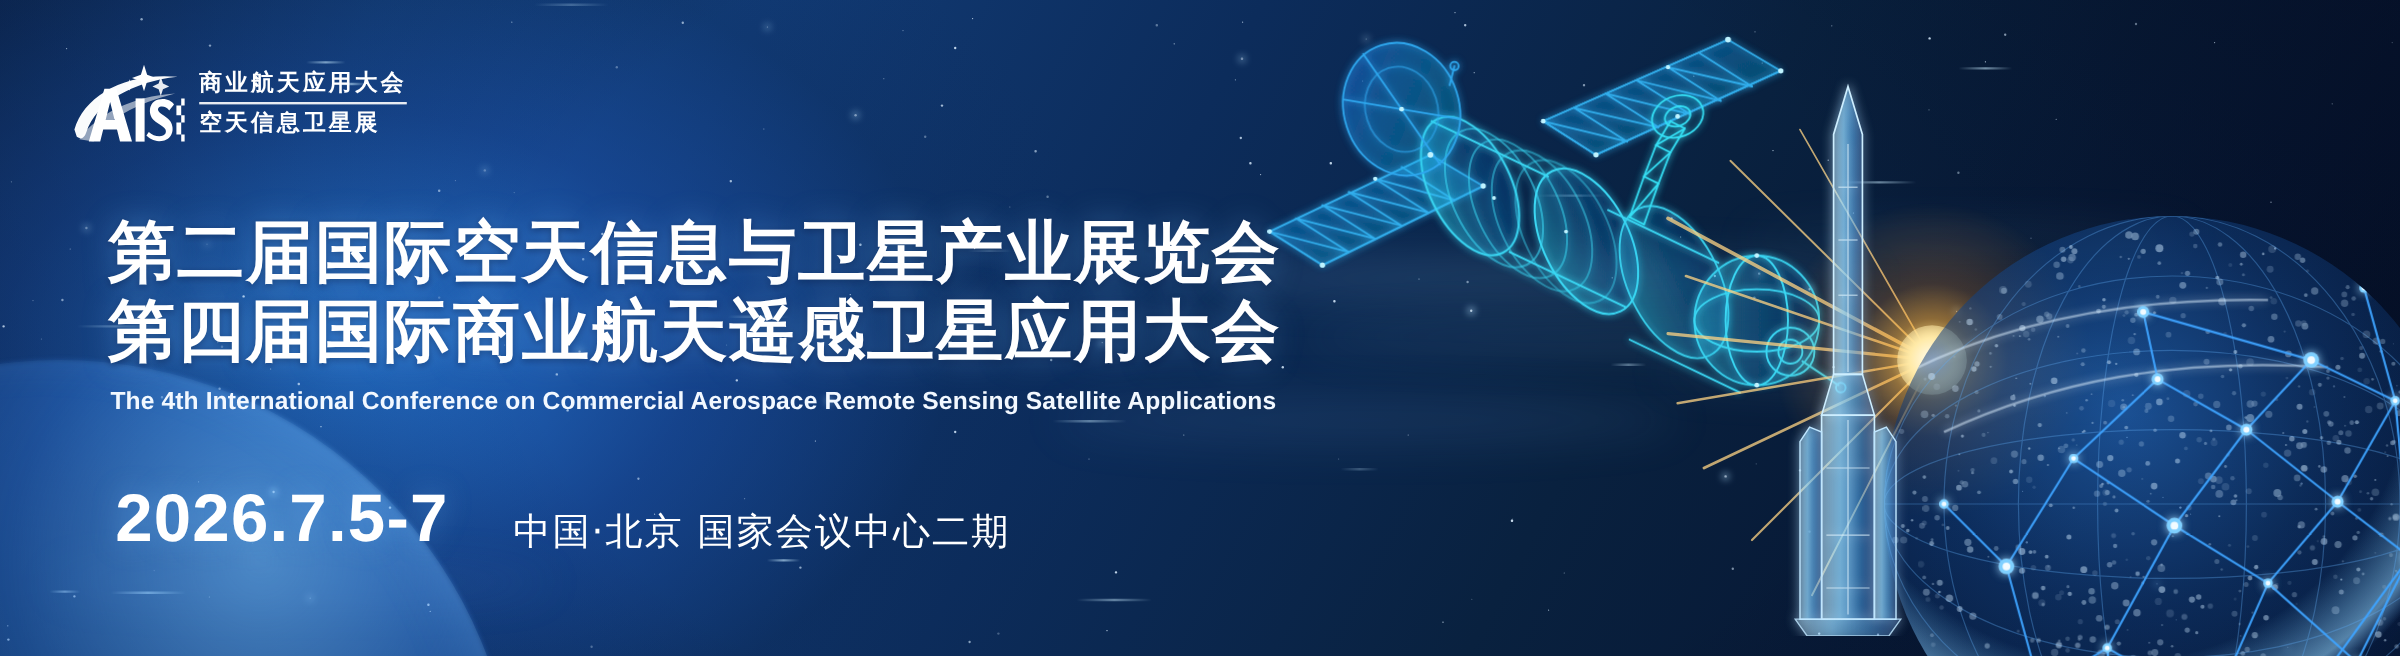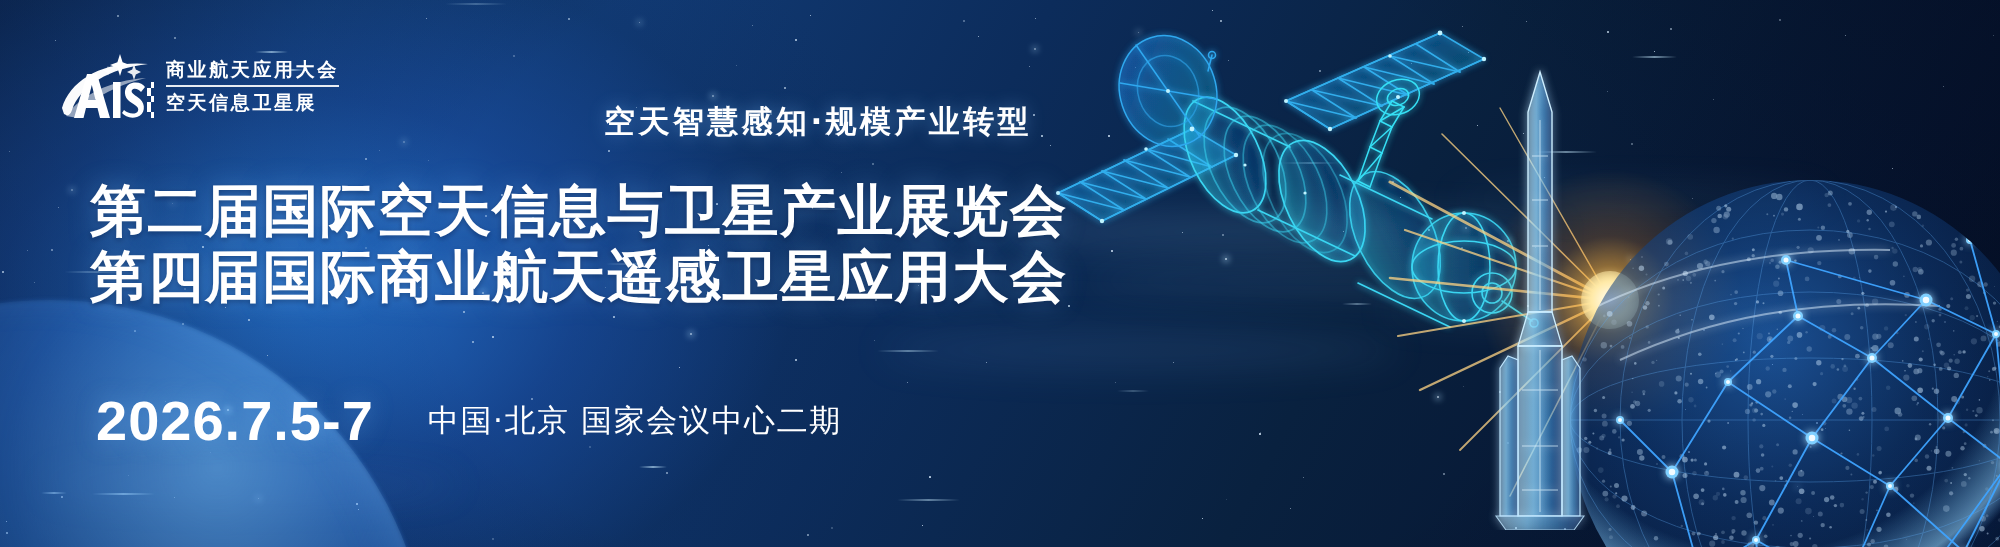--- a/index.html
+++ b/index.html
@@ -110,21 +110,21 @@
     color:#f2f8ff; font-size:20.5px; font-weight:600; letter-spacing:.1px;
     white-space:nowrap; line-height:1.36;
     font-family:"Liberation Sans","DejaVu Sans",sans-serif;
   }
   .sub-en2{
     color:#eaf3ff; font-size:19px; font-weight:600; letter-spacing:2.55px;
     white-space:nowrap; line-height:1.42;
     font-family:"Liberation Sans","DejaVu Sans",sans-serif;
   }
 
-  .footer{ position:absolute; left:96px; top:388px; display:flex; align-items:center; }
+  .footer{ position:absolute; left:96px; top:399px; display:flex; align-items:flex-end; }
   .date{
     color:#ffffff; font-size:56px; font-weight:700; letter-spacing:1px;
     white-space:nowrap;
     font-family:"Liberation Sans","DejaVu Sans",sans-serif;
     text-shadow:0 0 24px rgba(120,190,255,.40);
   }
   .venue{
     margin-left:54px; color:#ffffff; font-size:31px; font-weight:400;
     letter-spacing:1.6px; white-space:nowrap;
     font-family:"DejaVu Sans","Liberation Sans",sans-serif;
@@ -1279,28 +1279,28 @@
           <path d="M50 16 L51.2 19.4 L54.5 20.8 L51.2 22.2 L50 25.6 L48.8 22.2 L45.5 20.8 L48.8 19.4 Z" opacity=".8"></path>
         </g>
       </svg>
       <div class="logo-text">
         <div class="logo-cn">商业航天应用大会</div>
         <div class="logo-rule"></div>
         <div class="logo-cn">空天信息卫星展</div>
       </div>
     </div>
 
-    <div class="tagline">空天智慧感知·规模产业转型</div>
 
     <div class="headline">
       <div class="h-line">第二届国际空天信息与卫星产业展览会</div>
       <div class="h-line">第四届国际商业航天遥感卫星应用大会</div>
     </div>
 
     <div class="subtitle">
+      <div class="sub-en1">The 4th International Conference on Commercial Aerospace Remote Sensing Satellite Applications</div>
     </div>
 
     <div class="footer">
       <div class="date">2026.7.5-7</div>
       <div class="venue">中国·北京 国家会议中心二期</div>
     </div>
 
   </div>
 </div>
 

